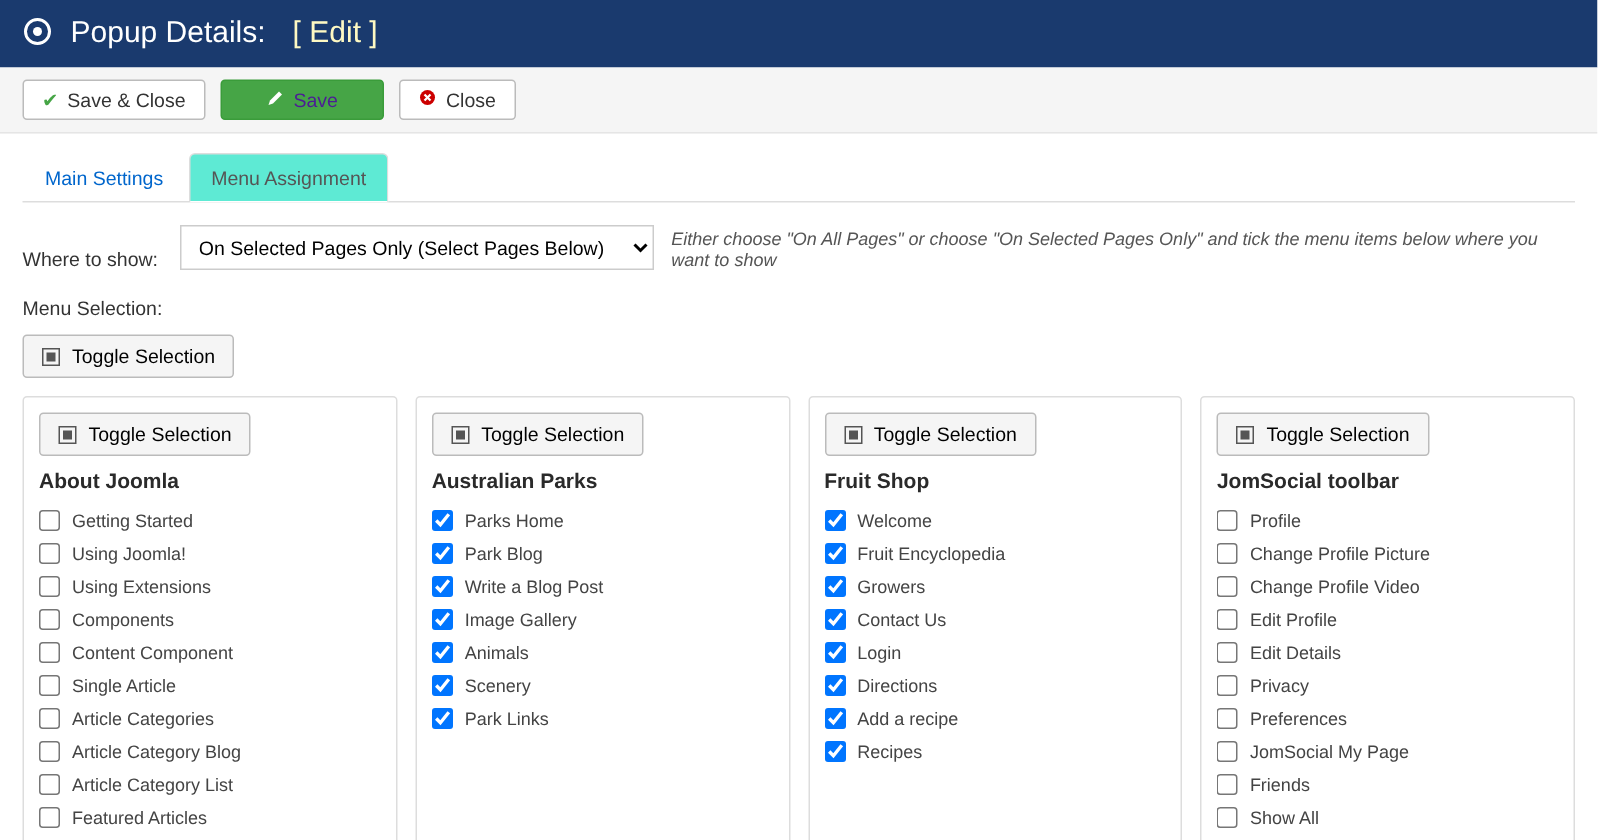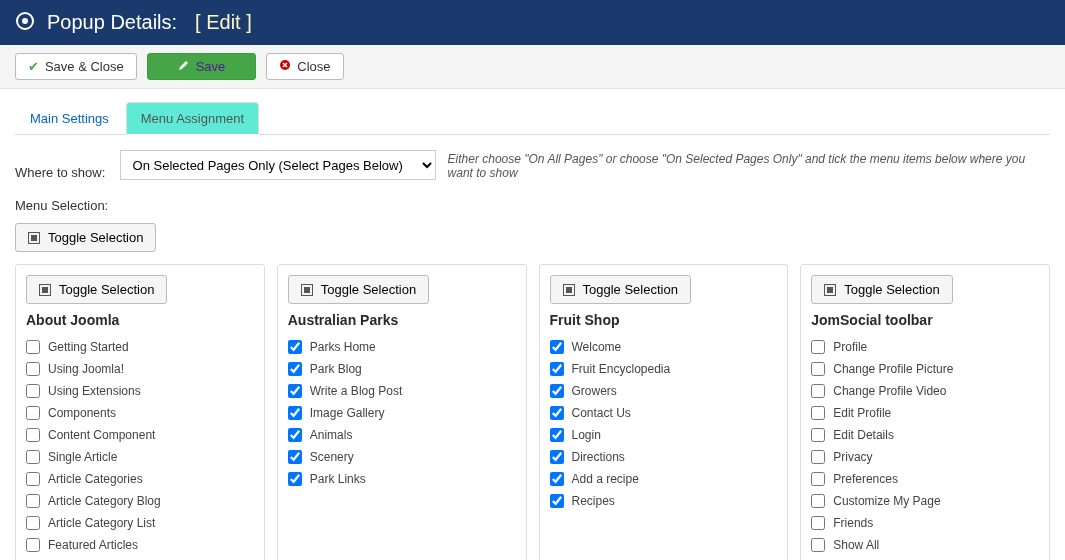--- a/index.html
+++ b/index.html
@@ -349,21 +349,21 @@
           <li>
             <input type="checkbox" style="">
             <span>Privacy</span>
           </li>
           <li>
             <input type="checkbox" style="">
             <span>Preferences</span>
           </li>
           <li>
             <input type="checkbox" style="">
-            <span>Customize My Page</span>
+            <span>JomSocial My Page</span>
           </li>
           <li>
             <input type="checkbox" style="">
             <span>Friends</span>
           </li>
           <li>
             <input type="checkbox" style="">
             <span>Show All</span>
           </li>
         </ul></div>

